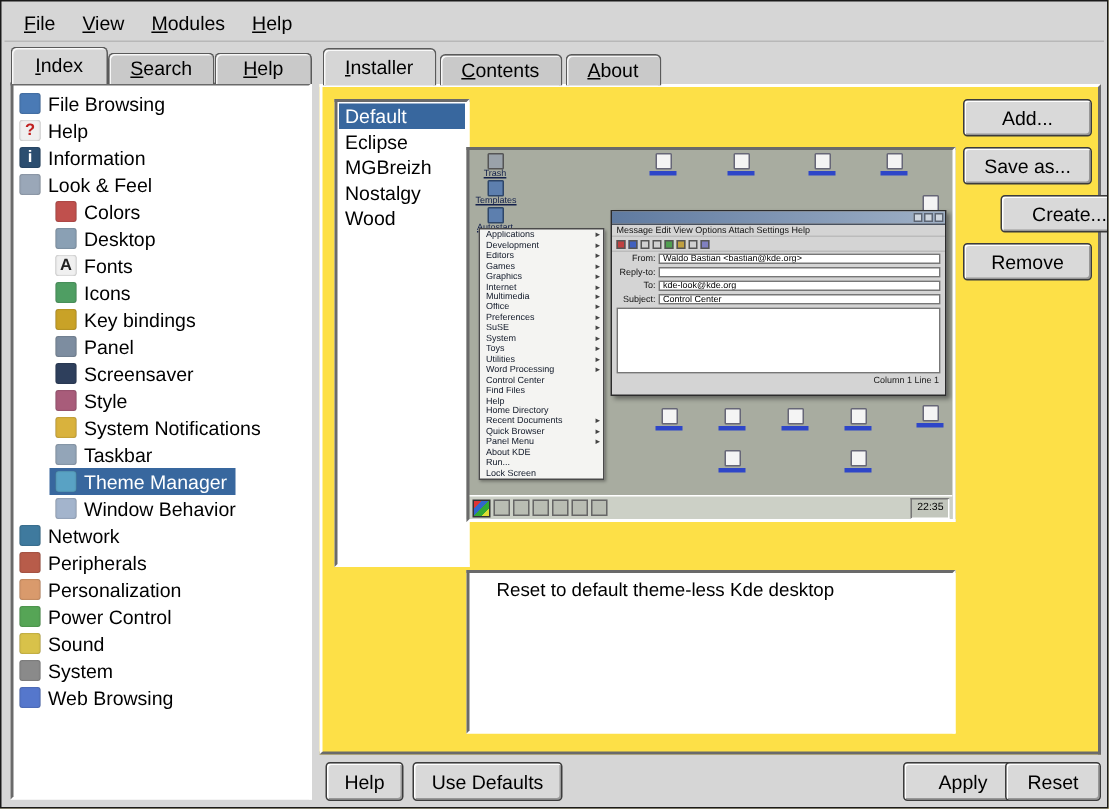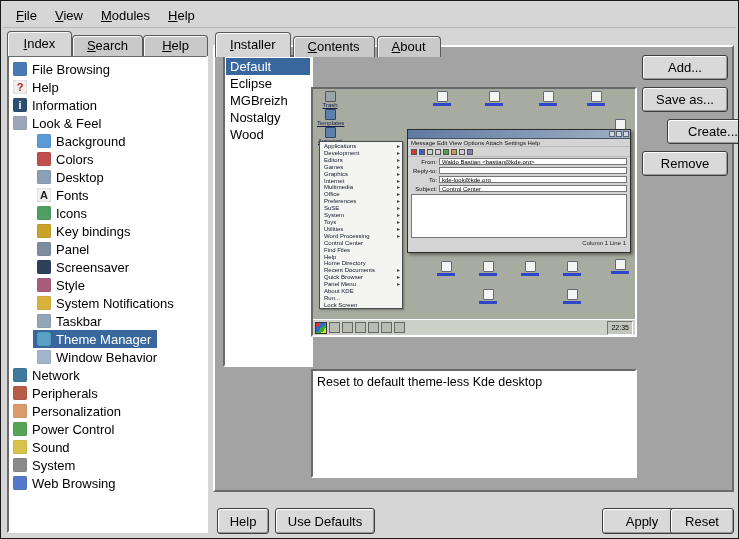--- a/index.html
+++ b/index.html
@@ -25,32 +25,32 @@
   .right-tabs { position:absolute; left:214px; top:31px; height:25px; z-index:5; }
 
   
   .tree-box { position:absolute; left:6px; top:54px; width:201px; height:478px; background:#ffffff; border:2px solid; border-color:#6a6a6a #ffffff #ffffff #6a6a6a; overflow:hidden; padding:3px 0; }
   .tree-row { display:flex; align-items:center; height:18px; width:max-content; padding:0 6px 0 4px; gap:5px; cursor:default; }
   .tree-row.lv1 { margin-left:24px; }
   .tree-row.selected { background:var(--accent); color:#fff; }
   .ticon { width:14px; height:14px; border-radius:2px; background:#8fa3b8; flex:0 0 14px; font-size:11px; font-weight:bold; line-height:14px; text-align:center; box-shadow:inset 0 0 1px rgba(0,0,0,.5); }
 
   
-  .right-panel { position:absolute; left:212px; top:44px; width:521px; height:447px; background:#a3a3a3; border:2px solid; border-color:#ffffff #6a6a6a #6a6a6a #ffffff; }
+  .right-panel { position:absolute; left:212px; top:55px; width:521px; height:447px; background:#fde047; border:2px solid; border-color:#ffffff #6a6a6a #6a6a6a #ffffff; }
   .theme-list { position:absolute; left:8px; top:8px; width:90px; height:312px; background:#ffffff; border:2px solid; border-color:#6a6a6a #ffffff #ffffff #6a6a6a; padding:1px; }
   .theme-item { height:17px; line-height:17px; padding:0 4px; cursor:default; }
   .theme-item.selected { background:var(--accent); color:#fff; }
 
   .btn { position:absolute; background:#d9d9d9; border:1px solid #3c3c3c; border-radius:3px; box-shadow:inset 1px 1px 0 #fff, inset -1px -1px 0 #979797; display:flex; align-items:center; justify-content:center; font-size:13px; cursor:default; }
   .btn-add    { left:427px; top:8px;   width:86px; height:25px; }
   .btn-saveas { left:427px; top:40px;  width:86px; height:25px; }
   .btn-create { left:427px; top:72px;  width:92px; height:25px;margin-left:25px; }
   .btn-remove { left:427px; top:104px; width:86px; height:25px; }
 
-  .desc-box { position:absolute; left:96px; top:322px; width:326px; height:109px; background:#ffffff; border:2px solid; border-color:#6a6a6a #ffffff #ffffff #6a6a6a; padding:4px 4px; font-size:12.5px; }
+  .desc-box { position:absolute; left:96px; top:322px; width:326px; height:109px; background:#ffffff; border:2px solid; border-color:#6a6a6a #ffffff #ffffff #6a6a6a; padding:4px 18px; font-size:12.5px; }
 
   
   .btn-help   { left:216px; top:507px; width:52px;  height:26px; }
   .btn-usedef { left:274px; top:507px; width:100px; height:26px; }
   .btn-apply  { left:601px; top:507px; width:80px;  height:26px; }
   .btn-reset  { left:669px; top:507px; width:64px;  height:26px; }
 
   
   .preview { position:absolute; left:96px; top:40px; width:326px; height:250px; border:2px solid; border-color:#6a6a6a #ffffff #ffffff #6a6a6a; background:#a8aca0; overflow:hidden; }
   .preview * { cursor:default; }
@@ -129,24 +129,20 @@
       <div class="tree-row">
         <span class="ticon" style="background: rgb(44, 78, 112); color: rgb(255, 255, 255);">i</span>
         <span class="tlabel">Information</span>
       </div>
 
       <div class="tree-row">
         <span class="ticon" style="background: rgb(154, 167, 184);"></span>
         <span class="tlabel">Look &amp; Feel</span>
       </div>
 
-      <div class="tree-row lv1">
-        <span class="ticon" style="background: rgb(91, 155, 213);"></span>
-        <span class="tlabel">Background</span>
-      </div>
 
       <div class="tree-row lv1">
         <span class="ticon" style="background: rgb(192, 80, 77);"></span>
         <span class="tlabel">Colors</span>
       </div>
 
       <div class="tree-row lv1">
         <span class="ticon" style="background: rgb(138, 160, 180);"></span>
         <span class="tlabel">Desktop</span>
       </div>

